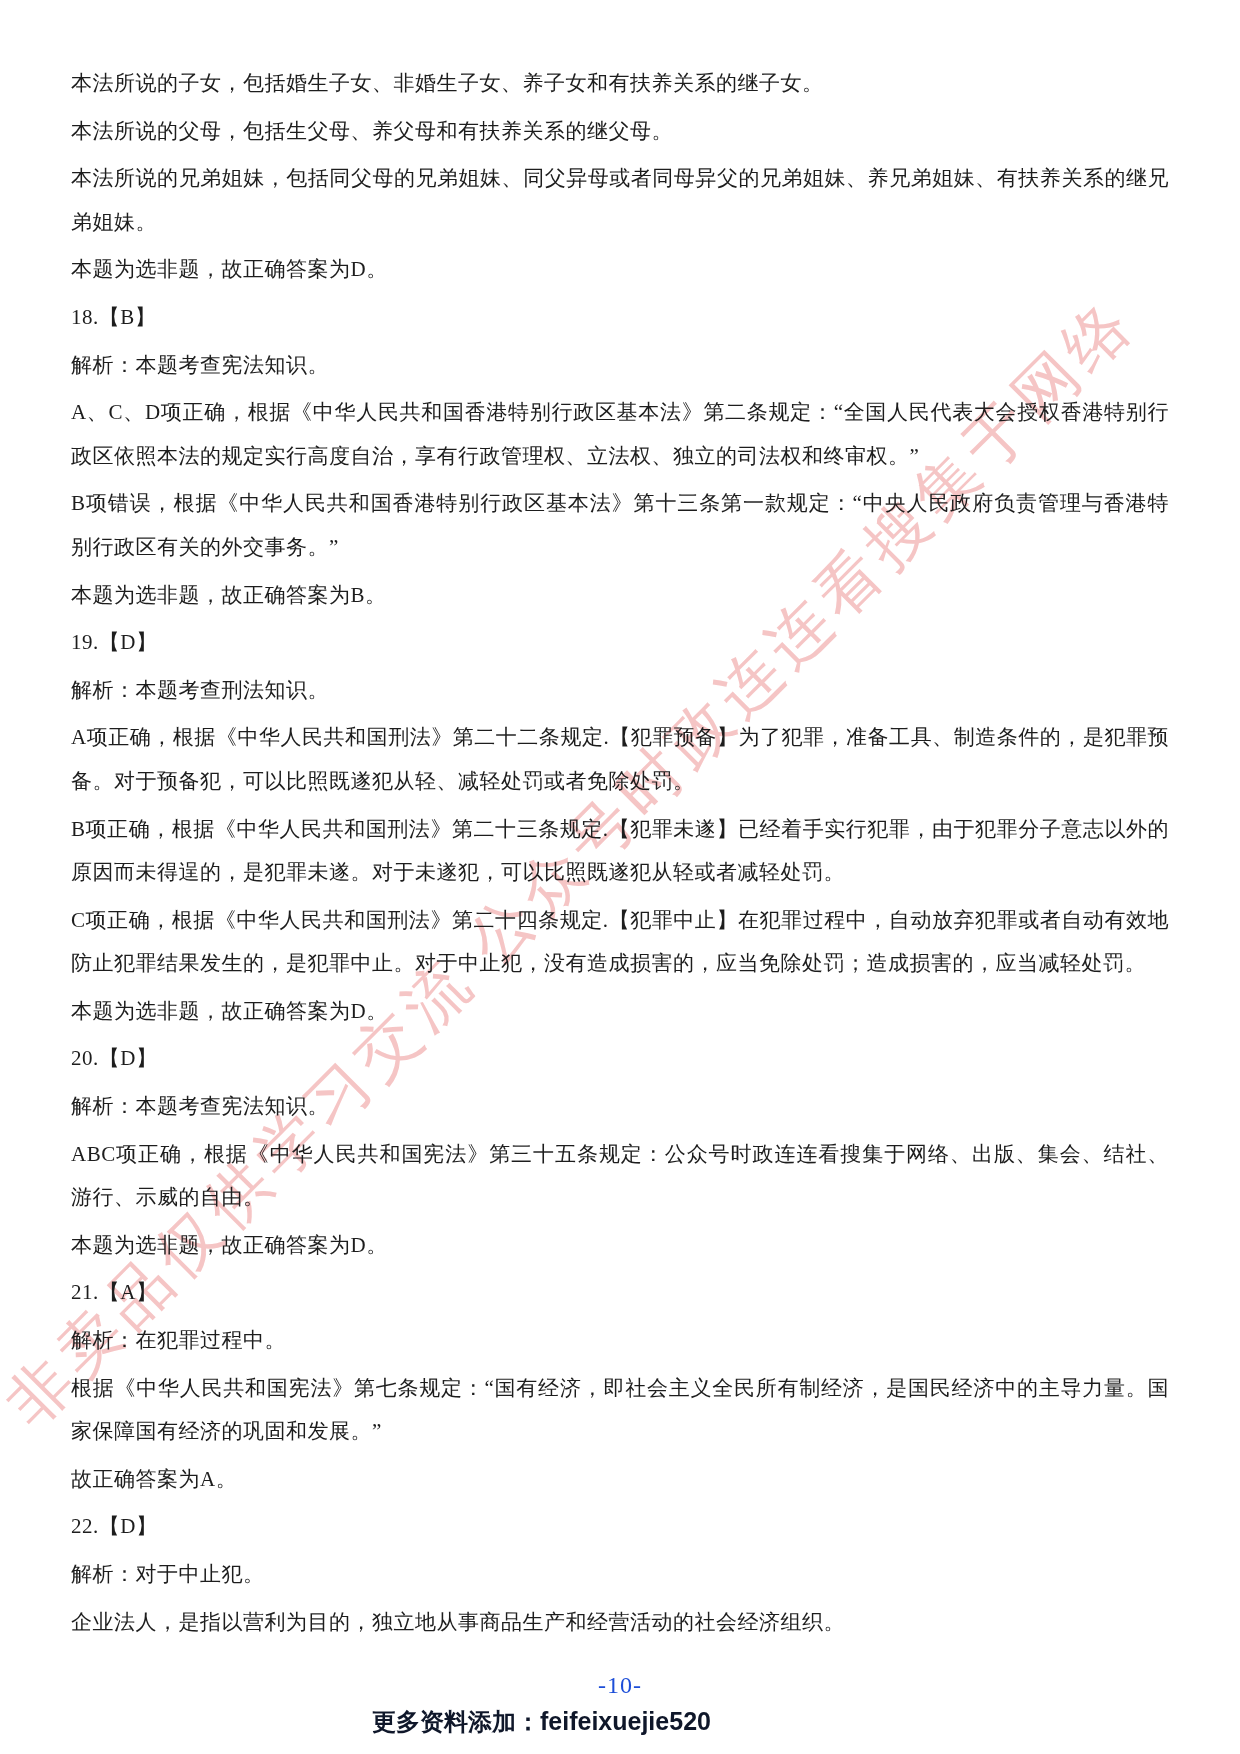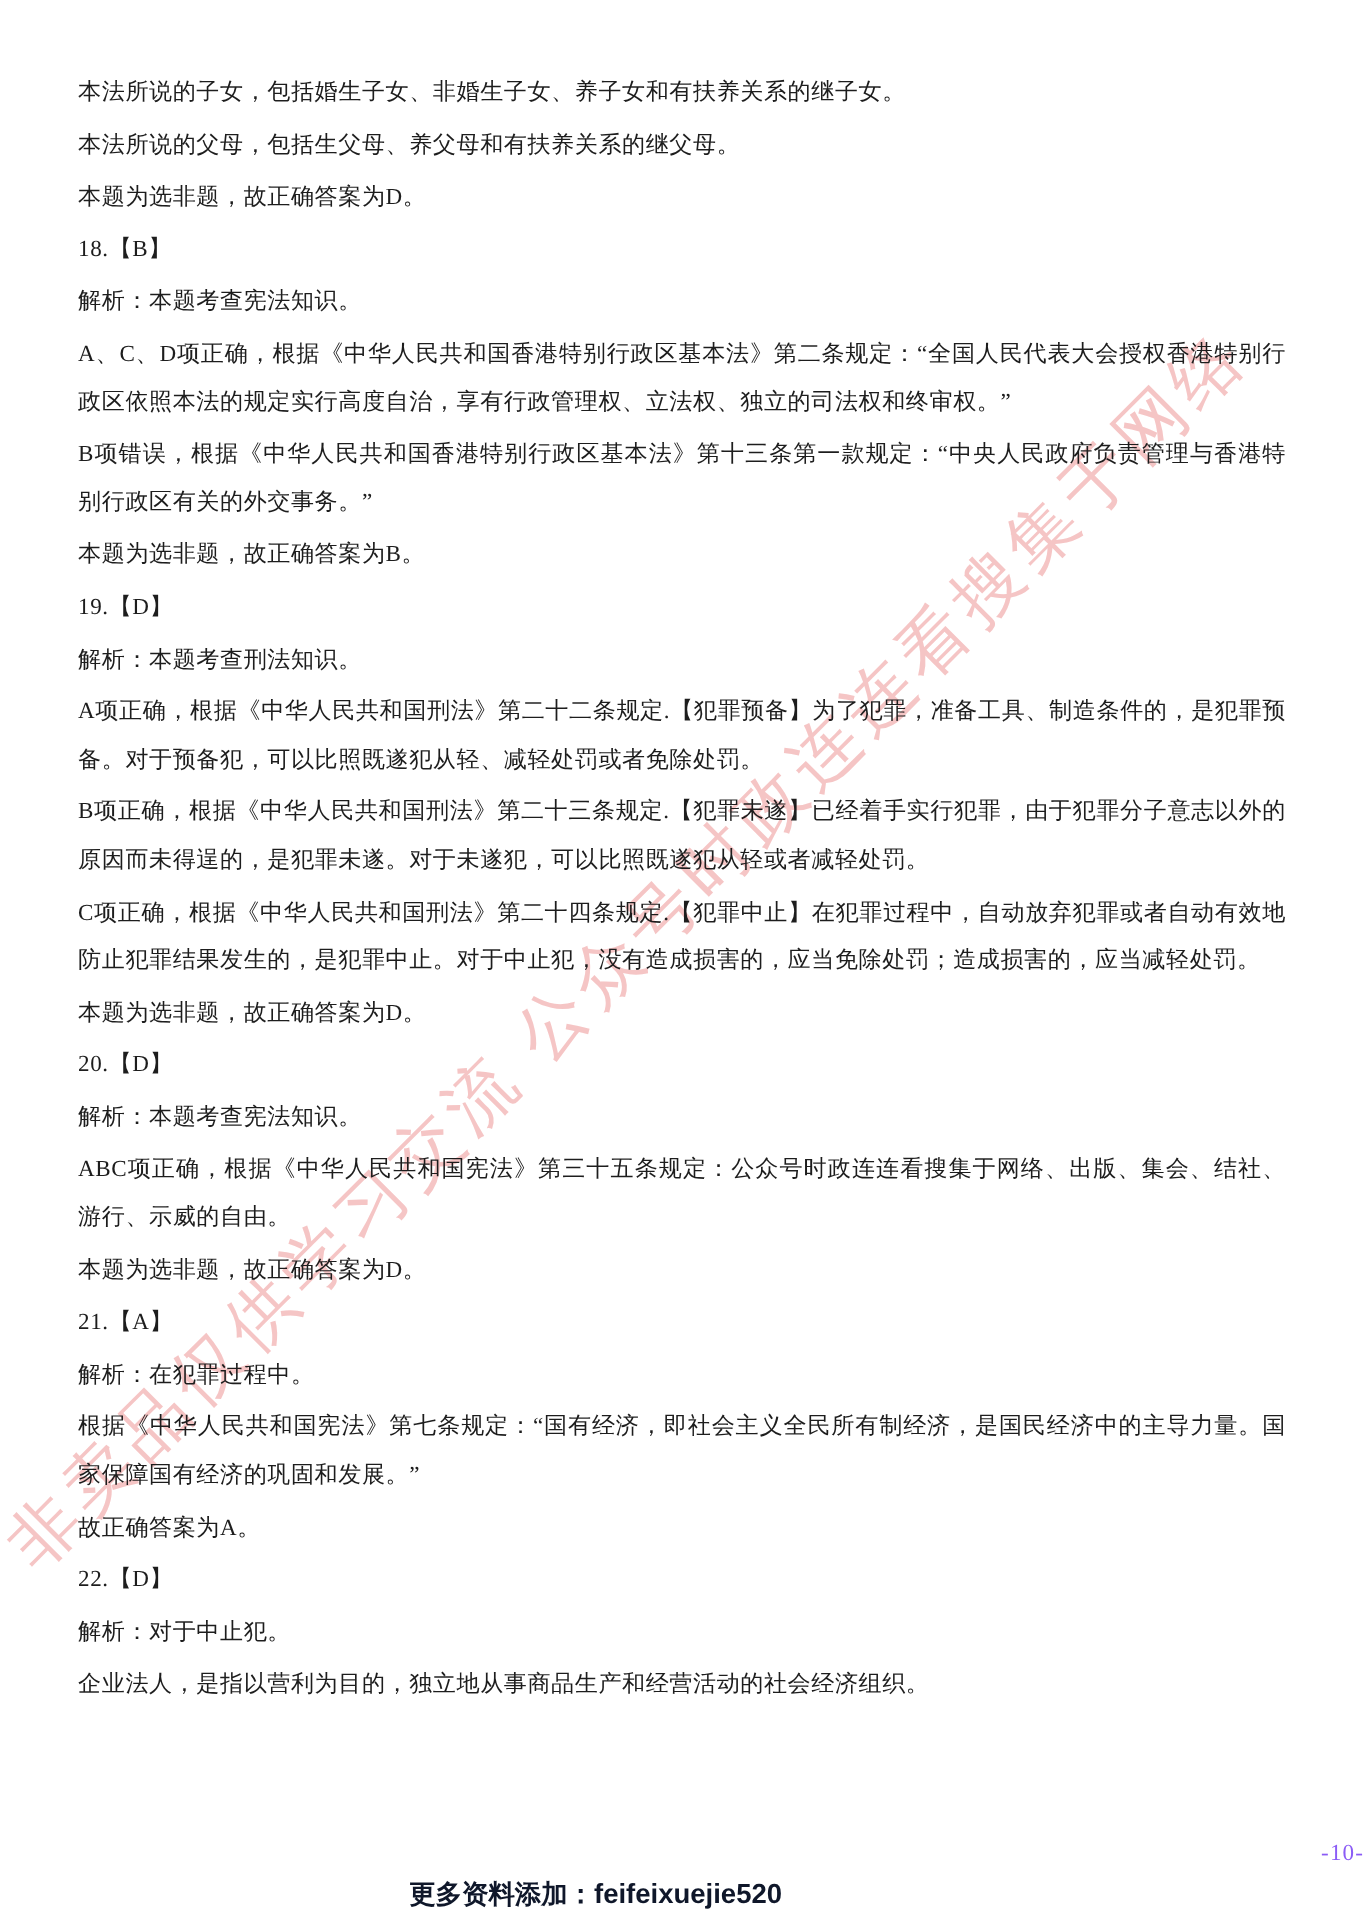--- a/index.html
+++ b/index.html
@@ -45,23 +45,23 @@
     margin: 4px;
     padding: 0;
     letter-spacing: 0.5px;
   }
   .page-number {
     position: absolute;
     left: 0;
     width: 100%;
     top: 1672px;
     z-index: 2;
-    text-align: right;
-    color: #8b5cf6;
-    font-size: 21px;
+    text-align: center;
+    color: #1d4ed8;
+    font-size: 24px;
     letter-spacing: 1px;
   }
   .footer {
     position: absolute;
     left: 372px;
     top: 1706px;
     z-index: 2;
     color: #0f172a;
     font-weight: bold;
     font-size: 24px;
@@ -76,20 +76,21 @@
 </head>
 <body>
 
 <div class="page">
 
   <div class="watermark" style="color: rgb(240, 162, 162);">非卖品仅供学习交流 公众号时政连连看搜集于网络</div>
 
   <main class="doc-body">
       <p>本法所说的子女，包括婚生子女、非婚生子女、养子女和有扶养关系的继子女。</p>
       <p>本法所说的父母，包括生父母、养父母和有扶养关系的继父母。</p>
+      <p>本法所说的兄弟姐妹，包括同父母的兄弟姐妹、同父异母或者同母异父的兄弟姐妹、养兄弟姐妹、有扶养关系的继兄弟姐妹。</p>
       <p>本题为选非题，故正确答案为D。</p>
       <p>18.【B】</p>
       <p>解析：本题考查宪法知识。</p>
       <p>A、C、D项正确，根据《中华人民共和国香港特别行政区基本法》第二条规定：“全国人民代表大会授权香港特别行政区依照本法的规定实行高度自治，享有行政管理权、立法权、独立的司法权和终审权。”</p>
       <p>B项错误，根据《中华人民共和国香港特别行政区基本法》第十三条第一款规定：“中央人民政府负责管理与香港特别行政区有关的外交事务。”</p>
       <p>本题为选非题，故正确答案为B。</p>
       <p>19.【D】</p>
       <p>解析：本题考查刑法知识。</p>
       <p>A项正确，根据《中华人民共和国刑法》第二十二条规定.【犯罪预备】为了犯罪，准备工具、制造条件的，是犯罪预备。对于预备犯，可以比照既遂犯从轻、减轻处罚或者免除处罚。</p>
       <p>B项正确，根据《中华人民共和国刑法》第二十三条规定.【犯罪未遂】已经着手实行犯罪，由于犯罪分子意志以外的原因而未得逞的，是犯罪未遂。对于未遂犯，可以比照既遂犯从轻或者减轻处罚。</p>

